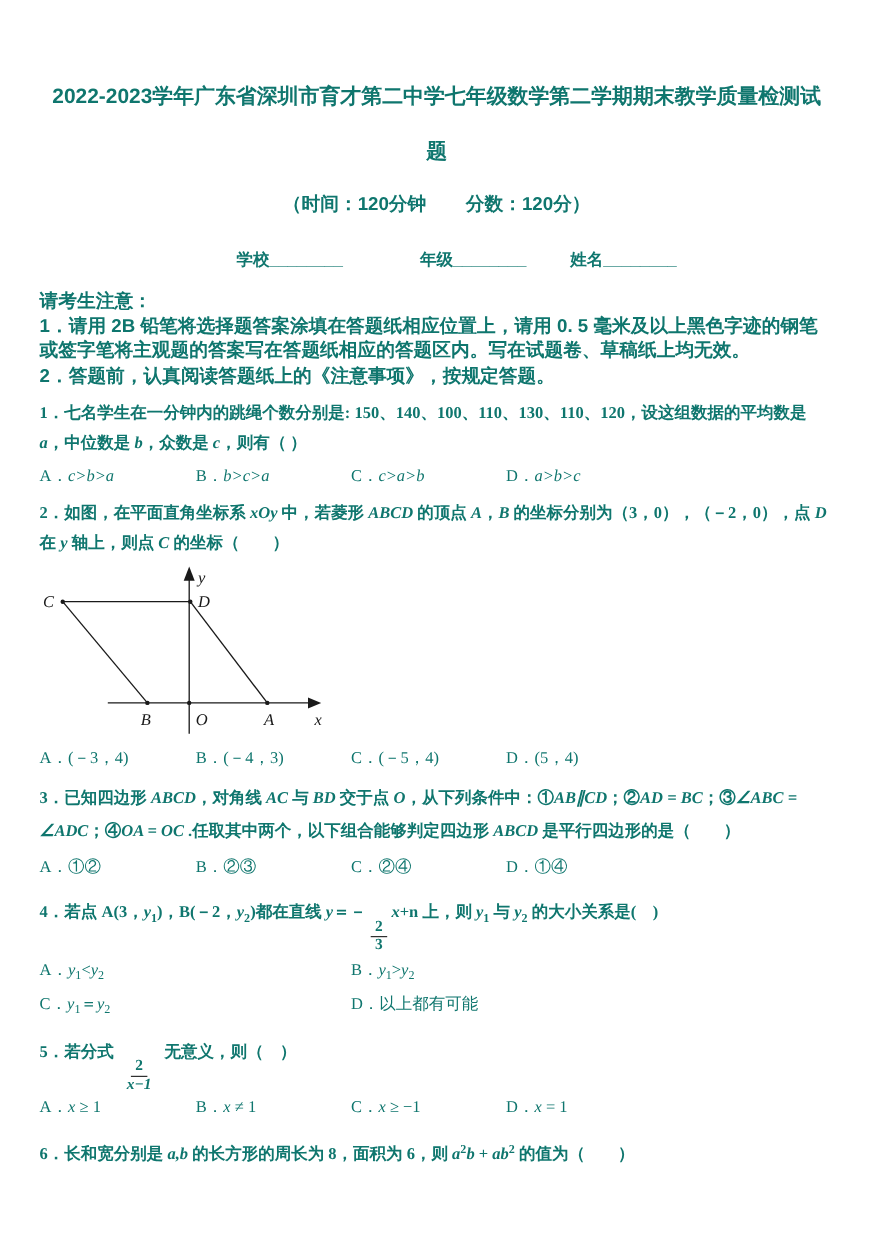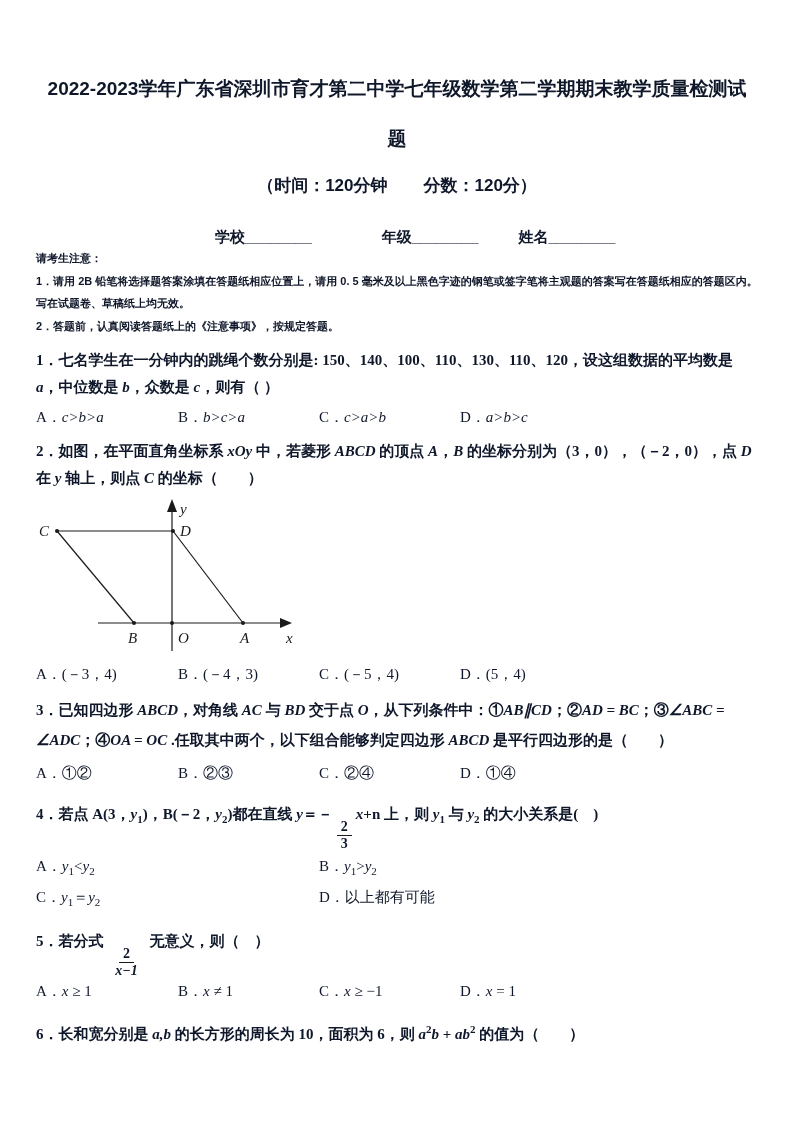--- a/index.html
+++ b/index.html
@@ -2,37 +2,37 @@
 <html><head>
 <meta charset="utf-8">
 <style>
   html,body { margin:0; padding:0; background:#ffffff; }
   .page {
     position:relative;
     width:794px; height:1123px;
     box-sizing:border-box;
     padding:0 36px;
     background:#ffffff;
-    color:#0f172a;
+    color:#0f766e;
     font-family:"Liberation Serif", serif;
     font-size:15px;
     overflow:hidden;
   }
   .bold-hdr { font-family:"Liberation Sans", sans-serif; font-weight:bold; }
 
   .title-line1 { margin-top:76px; text-align:center; font-size:19px; line-height:26px; }
   .title-line2 { margin-top:24px; text-align:center; font-size:19px; line-height:26px; }
 
   .info-row { display:flex; justify-content:center; gap:36px; margin-top:22px; font-size:17px; line-height:24px; }
 
   .fields-row { display:flex; margin-top:28px; font-size:15px; line-height:21px; padding-left:179px; }
   .fields-row .f2 { margin-left:70px; }
   .fields-row .f3 { margin-left:40px; }
 
-  .notice { font-size:11px; line-height:22.5px; }
+  .notice { margin-top:16px; font-size:17px; line-height:22.5px; }
   .notice div { text-align:left; }
 
   .section-heading { margin-top:20px; font-size:15px; line-height:21px; }
 
   .q { margin-top:10px; line-height:27px;font-weight:bold; }
   .q3line { line-height:30px; }
   .qfrac { line-height:44px; }
 
   .opts4 { display:grid; grid-template-columns:142px 141px 141px auto; margin-top:6px; line-height:21px; }
   .opts2 { display:grid; grid-template-columns:283px auto; row-gap:5px; margin-top:4px; line-height:21px; }
@@ -145,15 +145,15 @@
         <span class="num">2</span>
         <span class="den i">x−1</span>
       </span><span> 无意义，则（　）</span></div>
   <div class="opts4" style="margin-top:2px;">
     <span><span>A．</span><span class="i">x</span><span> ≥ 1</span></span>
     <span><span>B．</span><span class="i">x</span><span> ≠ 1</span></span>
     <span><span>C．</span><span class="i">x</span><span> ≥ −1</span></span>
     <span><span>D．</span><span class="i">x</span><span> = 1</span></span>
   </div>
 
-  <div class="q" style="margin-top:14px;"><span>6．长和宽分别是 </span><span class="i">a,b</span><span> 的长方形的周长为 10，面积为 6，则 </span><span class="i">a</span><span class="sup">2</span><span class="i">b</span><span> + </span><span class="i">ab</span><span class="sup">2</span><span> 的值为（　　）</span></div>
+  <div class="q" style="margin-top:14px;"><span>6．长和宽分别是 </span><span class="i">a,b</span><span> 的长方形的周长为 8，面积为 6，则 </span><span class="i">a</span><span class="sup">2</span><span class="i">b</span><span> + </span><span class="i">ab</span><span class="sup">2</span><span> 的值为（　　）</span></div>
 
 </div>
 
 </body></html>

